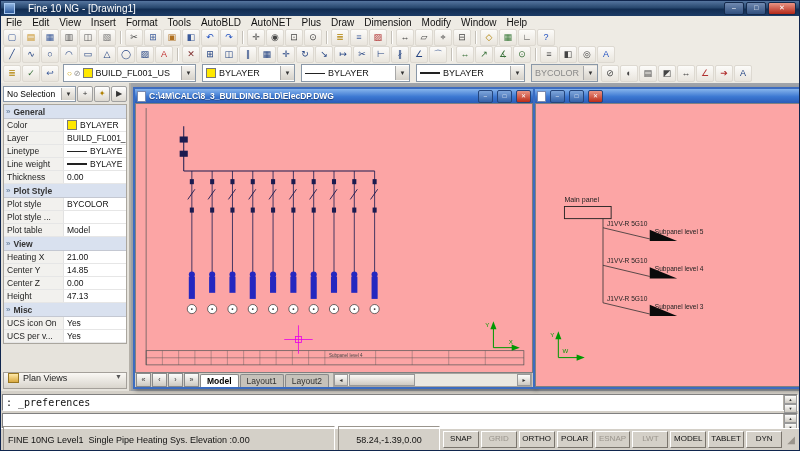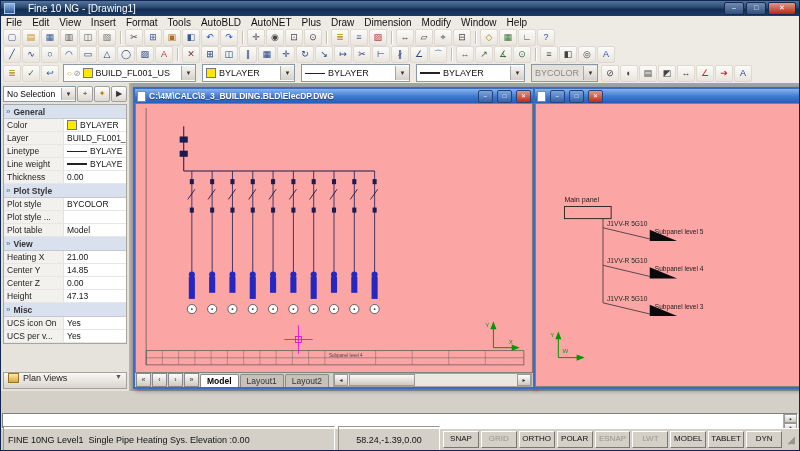--- a/index.html
+++ b/index.html
@@ -583,20 +583,27 @@
             <line x1="22" y1="250" x2="42" y2="250" stroke="#009900" stroke-width="1"></line>
             <polygon points="40,247 40,253 48,250" fill="#009900"></polygon>
             <text x="14" y="230" font-size="6" fill="#009900" font-family="Liberation Sans, sans-serif">Y</text>
             <text x="26" y="245" font-size="6" fill="#009900" font-family="Liberation Sans, sans-serif">W</text>
           </g>
         </svg>
       </div>
     </div>
   </div>
 
+  <div id="cmd-history" class="cmdbox">
+    <span class="cmd-text">: _preferences</span>
+    <span class="vscroll">
+      <span class="vs-btn">▲</span>
+      <span class="vs-btn">▼</span>
+    </span>
+  </div>
   <div id="cmd-input" class="cmdbox">
     <span class="cmd-text"></span>
     <span class="vscroll">
       <span class="vs-btn">▲</span>
       <span class="vs-btn">▼</span>
     </span>
   </div>
 
   <div id="status">
     <span id="status-msg" class="panel">FINE 10NG Level1  Single Pipe Heating Sys. Elevation :0.00</span>

